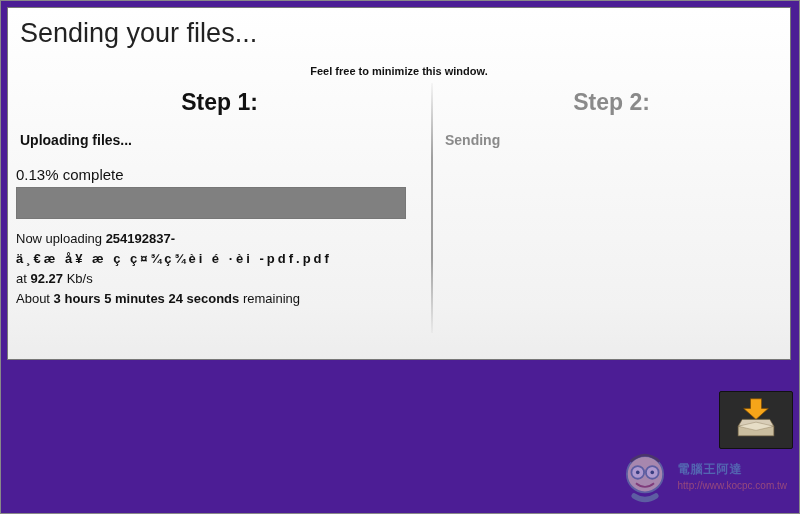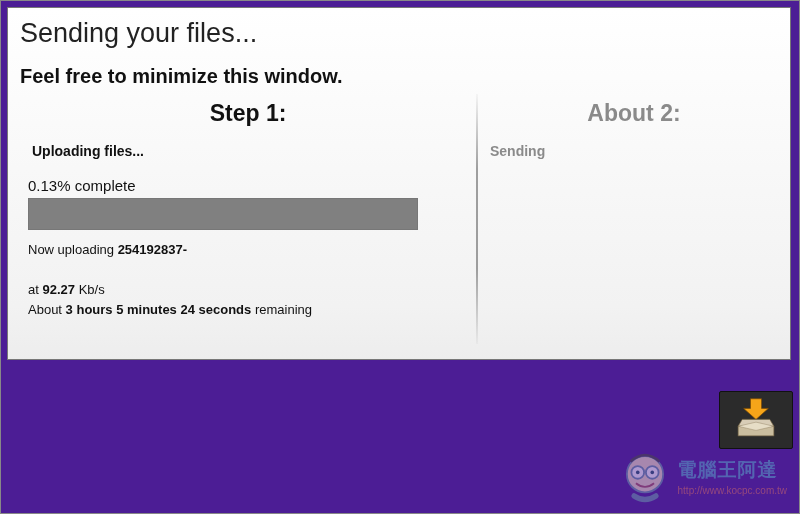--- a/index.html
+++ b/index.html
@@ -10,26 +10,26 @@
   }
   .dialog {
     position: absolute; left: 6px; top: 6px; width: 784px; height: 353px;
     background: linear-gradient(to bottom, #ffffff 0%, #f2f2f2 85%, #ededed 100%);
     border: 1px solid #777;
   }
   .hdr {
     font-size: 27px; font-weight: 400; color: #222; padding: 10px 12px 6px 12px;
   }
   .sub {
-    font-size: 20px; font-weight: bold; color: #111; padding: 10px 12px 4px 12px;
+    font-size: 11px; font-weight: bold; color: #111; padding: 10px 12px 4px 12px; text-align: center;
   }
   .cols {
     display: flex; width: 100%; height: 260px;
   }
-  .col-left { width: 468px; padding: 6px 12px 0 24px; position: relative; }
+  .col-left { width: 423px; padding: 6px 12px 0 12px; position: relative; }
   .col-right { flex: 1; padding: 6px 12px 0 12px; }
   .divider {
     width: 2px; height: 250px; margin-top: 2px;
     background: linear-gradient(to bottom, rgba(120,120,120,0.05) 0%, rgba(120,120,120,0.7) 30%, rgba(120,120,120,0.7) 70%, rgba(120,120,120,0.05) 100%);
   }
   .step-title {
     text-align: center; font-size: 23px; font-weight: bold; color: #111; margin-top: 2px;
   }
   .step-title.inactive { color: #8a8a8a; }
   .step-sub {
@@ -60,21 +60,21 @@
     display: flex; align-items: center; justify-content: center;
   }
   .dl-widget svg { width: 44px; height: 44px; }
 
   
   .watermark {
     position: absolute; right: 12px; bottom: 8px; display: flex; align-items: center; opacity: 0.55;
   }
   .wm-face { width: 58px; height: 58px; }
   .wm-text { margin-left: 4px; }
-  .wm-title { font-family: "Microsoft JhengHei", Arial, sans-serif; font-size: 19px; font-weight: bold; color: #5aa0c8; letter-spacing: 1px; }
+  .wm-title { font-family: "Microsoft JhengHei", Arial, sans-serif; font-size: 12px; font-weight: bold; color: #5aa0c8; letter-spacing: 1px; }
   .wm-url { font-size: 10px; color: #d06a6a; margin-top: 2px; }
 </style>
 </head>
 <body>
 
 <div class="page">
 
   <div class="dialog">
     <div class="hdr">Sending your files...</div>
     <div class="sub">Feel free to minimize this window.</div>
@@ -83,30 +83,30 @@
 
       <div class="col-left">
         <div class="step-title">Step 1:</div>
         <div class="step-sub">Uploading files...</div>
         <div class="pct">0.13% complete</div>
         <div class="progress-track">
           <div class="progress-fill" style="width:100%"></div>
         </div>
         <div class="info">
           <span>Now uploading </span><b>254192837-</b><br>
-          <br>
+          <span class="filename">ä¸€æ å¥ æ ç ç¤¾ç¾èi é ·èi -pdf.pdf</span><br>
           <span>at </span><b>92.27</b><span> Kb/s</span><br>
           <span>About </span><b>3 hours 5 minutes 24 seconds</b><span> remaining</span>
         </div>
       </div>
 
       <div class="divider"></div>
 
       <div class="col-right">
-        <div class="step-title inactive">About 2:</div>
+        <div class="step-title inactive">Step 2:</div>
         <div class="step-sub inactive">Sending</div>
       </div>
 
     </div>
   </div>
 
   <div class="dl-widget">
     <span>
       <svg viewBox="0 0 64 64">
         <polygon points="32,4 24,4 24,18 14,18 32,34 50,18 40,18 40,4" fill="#f6a519" stroke="#7a4a05" stroke-width="1"></polygon>

